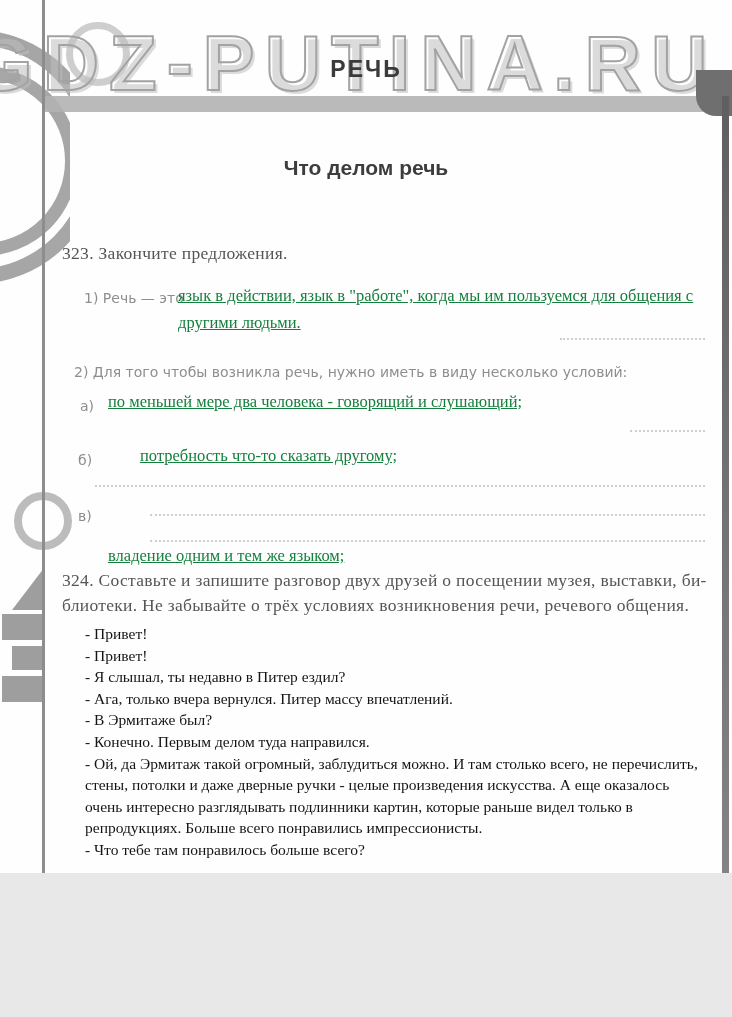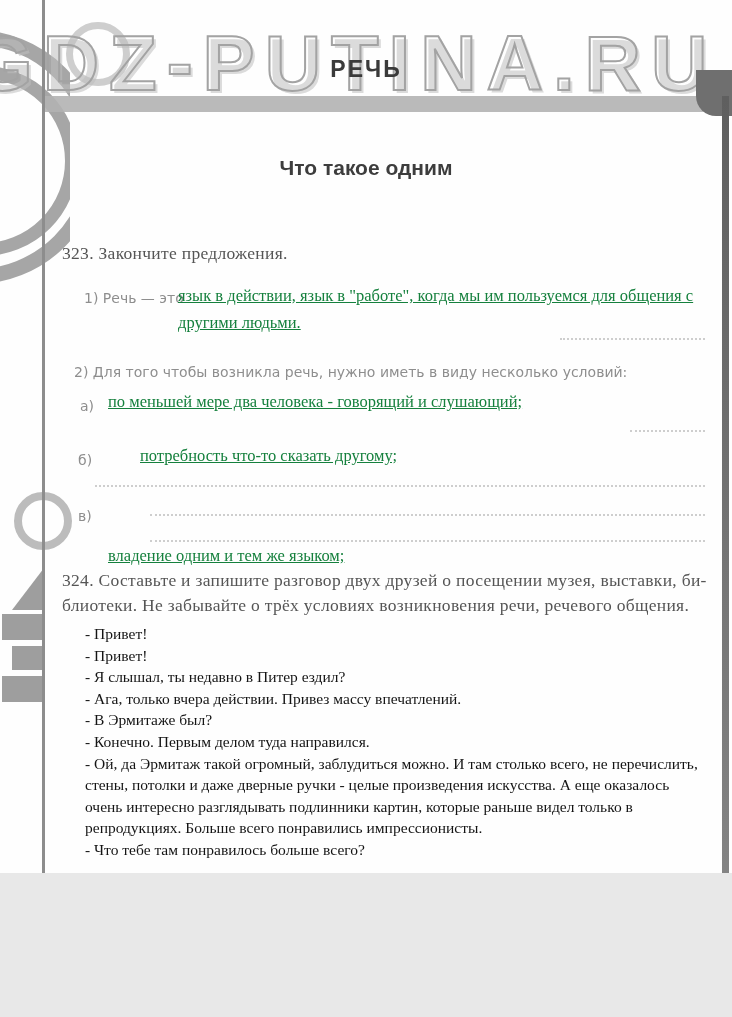--- a/index.html
+++ b/index.html
@@ -66,21 +66,21 @@
   <div class="wm wm-top">GDZ-PUTINA.RU</div>
   <div class="wm wm-bottom">GDZ-PUTINA.RU</div>
 
   <div class="abs band-top"></div>
   <div class="abs corner-tr"></div>
   <div class="abs edge-right"></div>
   <div class="abs line-left"></div>
   <div class="abs line-bottom"></div>
 
   <div class="abs hdr-title">РЕЧЬ</div>
-  <div class="abs subtitle">Что такое одним</div>
+  <div class="abs subtitle">Что делом речь</div>
 
   <div class="abs task-head" style="left:62px;top:243px;">323. Закончите предложения.</div>
 
   <div class="abs form-label" style="left:84px;top:290px;">1) Речь — это</div>
   <div class="abs answer" style="left:178px;top:282px;width:532px;">язык в действии, язык в "работе", когда мы им пользуемся для общения с другими людьми.</div>
   <div class="dotline" style="left:560px;top:338px;width:145px;"></div>
 
   <div class="abs form-label" style="left:74px;top:364px;text-align:right;">2) Для того чтобы возникла речь, нужно иметь в виду несколько условий:</div>
 
   <div class="abs form-label" style="left:80px;top:398px;">а)</div>
@@ -98,21 +98,21 @@
 
   <div class="abs task-head" style="left:62px;top:568px;width:648px;line-height:25px;text-align:justify;">
     <span>324. Составьте и запишите разговор двух друзей о посещении музея, выставки, би-</span><br>
     <span>блиотеки. Не забывайте о трёх условиях возникновения речи, речевого общения.</span>
   </div>
 
   <div class="abs dialogue" style="left:85px;top:623px;width:622px;">
     <p>- Привет!</p>
     <p>- Привет!</p>
     <p>- Я слышал, ты недавно в Питер ездил?</p>
-    <p>- Ага, только вчера действии. Привез массу впечатлений.</p>
+    <p>- Ага, только вчера вернулся. Питер массу впечатлений.</p>
     <p>- В Эрмитаже был?</p>
     <p>- Конечно. Первым делом туда направился.</p>
     <p>- Ой, да Эрмитаж такой огромный, заблудиться можно. И там столько всего, не перечислить, стены, потолки и даже дверные ручки - целые произведения искусства. А еще оказалось очень интересно разглядывать подлинники картин, которые раньше видел только в репродукциях. Больше всего понравились импрессионисты.</p>
     <p>- Что тебе там понравилось больше всего?</p>
   </div>
 
   <div class="ring" style="left:307px;top:942px;width:118px;height:118px;border-width:2px;border-color:#9a9a9a;"></div>
   <div class="abs pgnum">66</div>
 
 </div>

